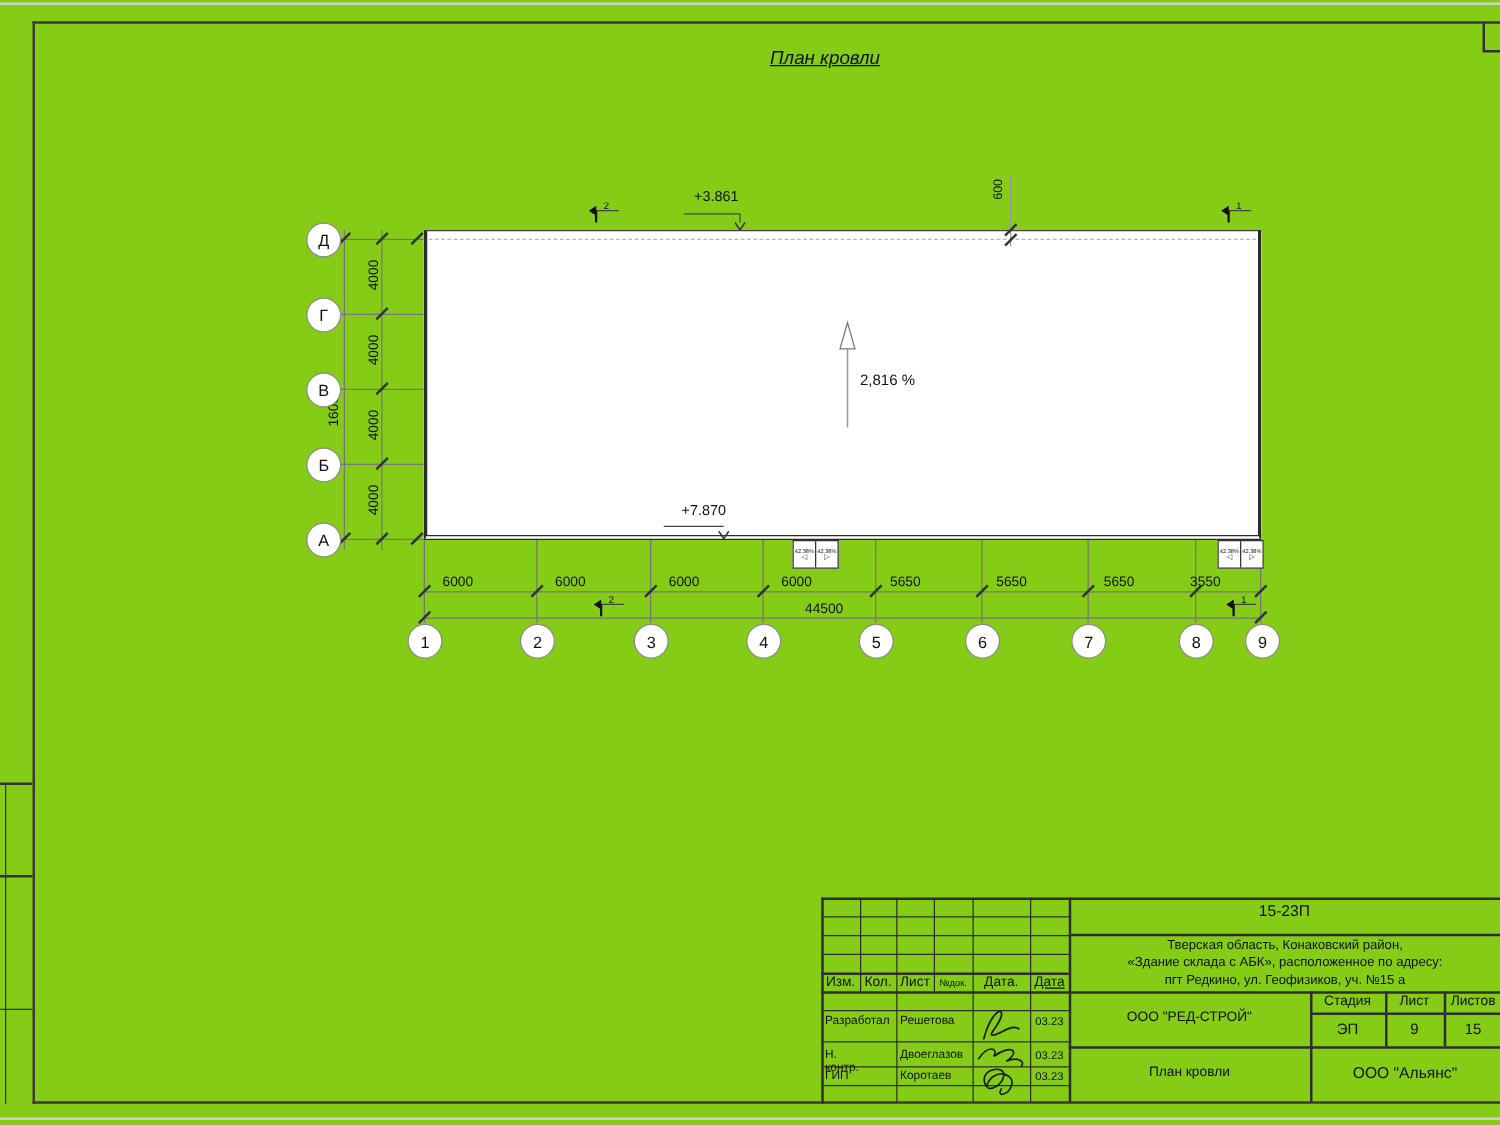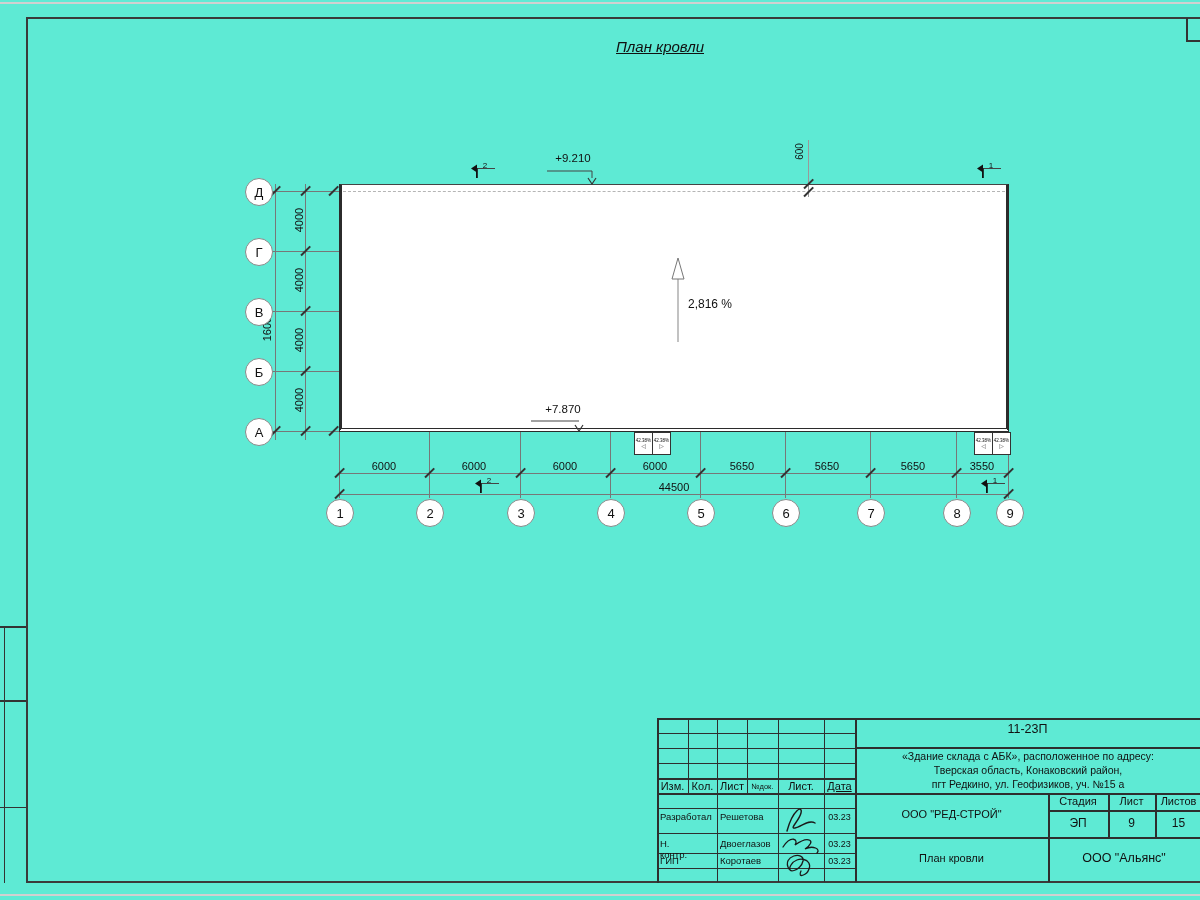--- a/index.html
+++ b/index.html
@@ -1,24 +1,24 @@
 <!DOCTYPE html>
 <html><head>
 <meta charset="utf-8">
 <style>
   html,body{margin:0;padding:0;background:#fff;}
-  #canvas{position:relative;width:1200px;height:900px;background:#5eead4;overflow:hidden;
+  #canvas{position:relative;width:1200px;height:900px;background:#84cc16;overflow:hidden;
           font-family:"Liberation Sans",sans-serif;color:#111;}
   .abs{position:absolute;}
   .hline{position:absolute;height:1px;background:#444;}
   .vline{position:absolute;width:1px;background:#444;}
   .tick{position:absolute;width:13px;height:1.6px;background:#333;transform:rotate(-45deg);}
   .axis-circle{position:absolute;width:26px;height:26px;border:1px solid #8a8a8a;border-radius:50%;
                background:#fff;display:flex;align-items:center;justify-content:center;font-size:13px;}
-  .dim-h{position:absolute;width:60px;text-align:center;font-size:11px;}
+  .dim-h{position:absolute;width:60px;text-align:left;font-size:11px;}
   .dim-rot{position:absolute;width:48px;text-align:center;font-size:11px;transform:rotate(-90deg);}
   .roof-rect{position:absolute;left:339px;top:184px;width:670px;height:248px;box-sizing:border-box;
              border-top:1.2px solid #444;border-left:3px solid #2b2b2b;border-right:3px solid #2b2b2b;
              border-bottom:4px double #2b2b2b;background:#fff;}
   .dashed-line{position:absolute;left:343px;top:191px;width:662px;height:0;border-top:1px dashed #b5b5b5;}
   .funnel{position:absolute;width:37px;height:23px;border:1px solid #333;background:#fff;display:flex;box-sizing:border-box;}
   .funnel-cell{flex:1;display:flex;flex-direction:column;align-items:center;justify-content:center;}
   .funnel-cell:first-child{border-right:1px solid #333;}
   .funnel-pct{font-size:4.5px;line-height:5px;white-space:nowrap;}
   .funnel-arrow{font-size:6px;line-height:7px;color:#444;}
@@ -167,21 +167,21 @@
           <span>7</span>
         </div>
       <div class="axis-circle" style="left:943px;top:499px;">
           <span>8</span>
         </div>
       <div class="axis-circle" style="left:996px;top:499px;">
           <span>9</span>
         </div>
     </div>
 
-    <div class="elev-text" style="left:543px;top:152px;">+9.210</div>
+    <div class="elev-text" style="left:543px;top:152px;">+3.861</div>
     <svg class="abs" style="left:545px;top:167px;" width="52" height="20">
       <line x1="2" y1="4" x2="47" y2="4" stroke="#444" stroke-width="1"></line>
       <line x1="47" y1="4" x2="47" y2="11" stroke="#444" stroke-width="1"></line>
       <polyline points="43,11 47,17 51,11" fill="none" stroke="#333" stroke-width="1.2"></polyline>
     </svg>
     <div class="elev-text" style="left:533px;top:403px;">+7.870</div>
     <svg class="abs" style="left:529px;top:417px;" width="56" height="16">
       <line x1="2" y1="4" x2="50" y2="4" stroke="#444" stroke-width="1"></line>
       <polyline points="46,8 50,14 54,8" fill="none" stroke="#333" stroke-width="1.2"></polyline>
     </svg>
@@ -263,43 +263,43 @@
     <div class="tb-line" style="left:657px;top:853px;width:198px;height:1px;"></div>
     <div class="tb-line" style="left:657px;top:868px;width:198px;height:1px;"></div>
     <div class="tb-line" style="left:855px;top:747px;width:345px;height:1.5px;"></div>
     <div class="tb-line" style="left:1048px;top:810px;width:152px;height:1.5px;"></div>
     <div class="tb-line" style="left:855px;top:837px;width:345px;height:1.5px;"></div>
 
     <div class="tb-text" style="left:657px;top:780px;width:31px;font-size:11px;">Изм.</div>
     <div class="tb-text" style="left:688px;top:780px;width:29px;font-size:11px;text-align:center;">Кол.</div>
     <div class="tb-text" style="left:717px;top:780px;width:30px;font-size:11px;">Лист</div>
     <div class="tb-text" style="left:747px;top:782px;width:31px;font-size:7.5px;">№док.</div>
-    <div class="tb-text" style="left:778px;top:780px;width:46px;font-size:11px;">Лист.</div>
+    <div class="tb-text" style="left:778px;top:780px;width:46px;font-size:11px;">Дата.</div>
     <div class="tb-text" style="left:824px;top:780px;width:31px;font-size:11px;text-decoration:underline;">Дата</div>
 
     <div class="tb-text tb-small" style="left:660px;top:811px;width:56px;">Разработал</div>
     <div class="tb-text tb-small" style="left:720px;top:811px;width:57px;">Решетова</div>
     <div class="tb-text" style="left:824px;top:812px;width:31px;font-size:9px;">03.23</div>
     <div class="tb-text tb-small" style="left:660px;top:838px;width:35px;">Н. контр.</div>
     <div class="tb-text tb-small" style="left:720px;top:838px;width:57px;">Двоеглазов</div>
     <div class="tb-text" style="left:824px;top:839px;width:31px;font-size:9px;">03.23</div>
     <div class="tb-text tb-small" style="left:660px;top:855px;width:56px;">ГИП</div>
     <div class="tb-text tb-small" style="left:720px;top:855px;width:57px;">Коротаев</div>
     <div class="tb-text" style="left:824px;top:856px;width:31px;font-size:9px;">03.23</div>
 
     <svg class="abs" style="left:779px;top:795px;" width="46" height="88">
       <path d="M8,36 C14,14 24,10 22,18 C20,26 10,34 16,33 C22,32 30,24 36,28" fill="none" stroke="#1a1a1a" stroke-width="1.4" stroke-linecap="round"></path>
       <path d="M4,52 C12,40 20,44 16,50 C30,40 38,46 26,54 C34,50 42,54 38,58" fill="none" stroke="#1a1a1a" stroke-width="1.3" stroke-linecap="round"></path>
       <path d="M10,74 C2,60 26,56 24,66 C22,76 6,80 12,70 C18,60 34,64 30,74 C28,80 18,84 22,76" fill="none" stroke="#1a1a1a" stroke-width="1.3" stroke-linecap="round"></path>
     </svg>
 
-    <div class="tb-text" style="left:855px;top:722px;width:345px;font-size:12.5px;">11-23П</div>
+    <div class="tb-text" style="left:855px;top:722px;width:345px;font-size:12.5px;">15-23П</div>
     <div class="abs" style="left:858px;top:749px;width:340px;text-align:center;font-size:10.5px;line-height:14px;">
+      <div>Тверская область, Конаковский район,</div>
       <div>«Здание склада с АБК», расположенное по адресу:</div>
-      <div>Тверская область, Конаковский район,</div>
       <div>пгт Редкино, ул. Геофизиков, уч. №15 а</div>
     </div>
     <div class="tb-text" style="left:855px;top:808px;width:193px;font-size:11px;">ООО "РЕД-СТРОЙ"</div>
     <div class="tb-text" style="left:1048px;top:795px;width:60px;font-size:11px;">Стадия</div>
     <div class="tb-text" style="left:1108px;top:795px;width:47px;font-size:11px;">Лист</div>
     <div class="tb-text" style="left:1155px;top:795px;width:47px;font-size:11px;">Листов</div>
     <div class="tb-text" style="left:1048px;top:816px;width:60px;font-size:12px;">ЭП</div>
     <div class="tb-text" style="left:1108px;top:816px;width:47px;font-size:12px;">9</div>
     <div class="tb-text" style="left:1155px;top:816px;width:47px;font-size:12px;">15</div>
     <div class="tb-text" style="left:855px;top:852px;width:193px;font-size:11px;">План кровли</div>

